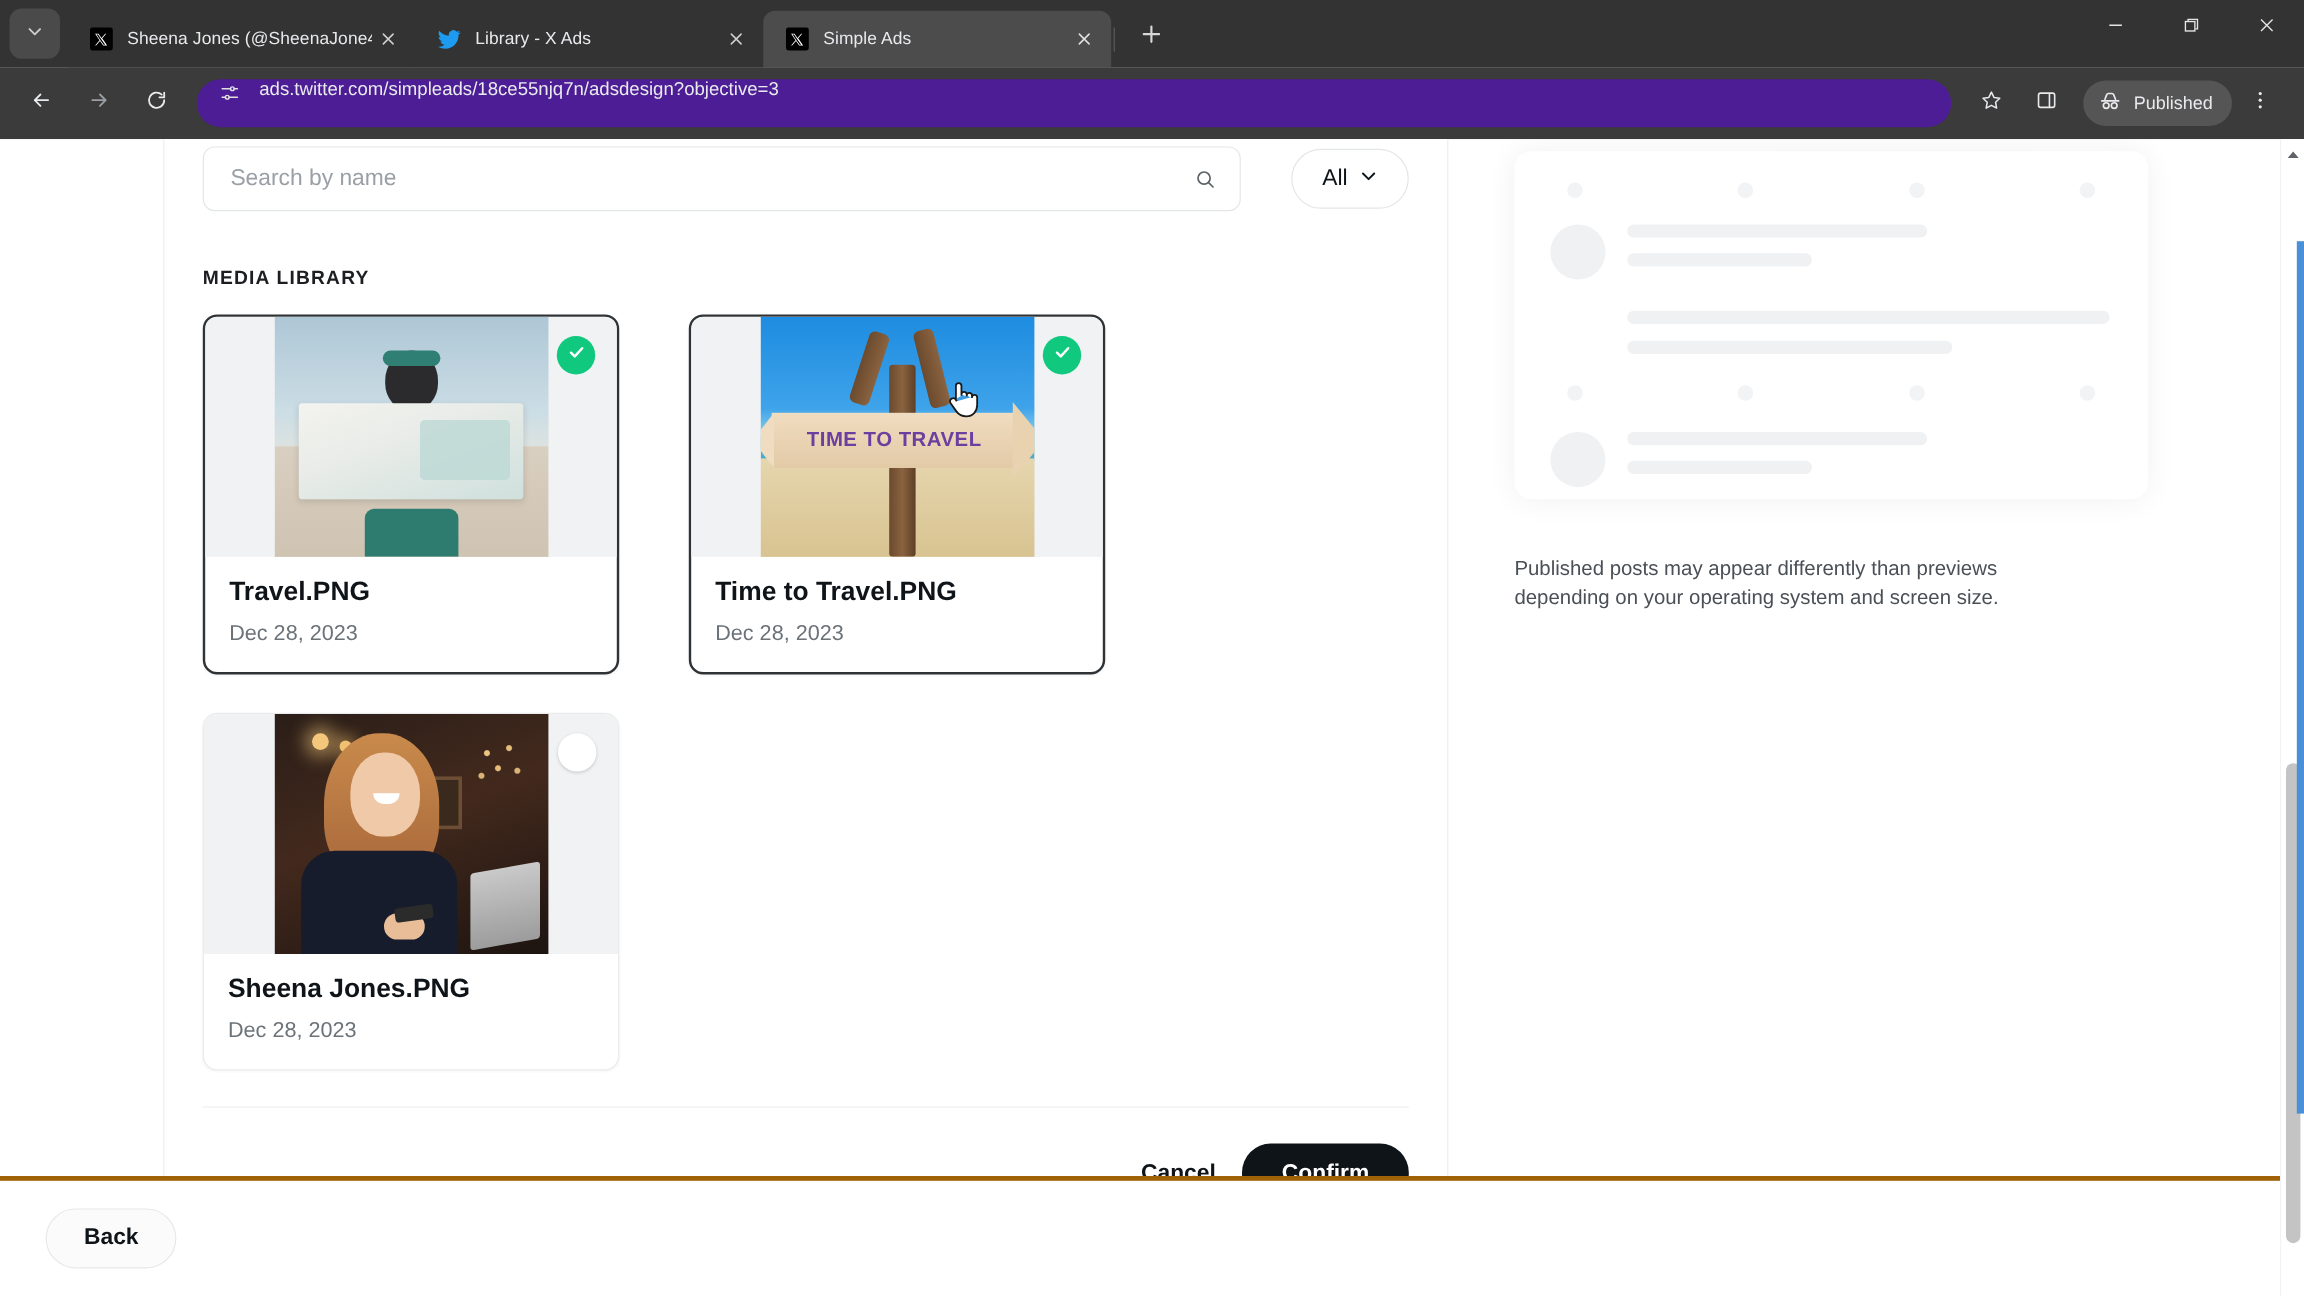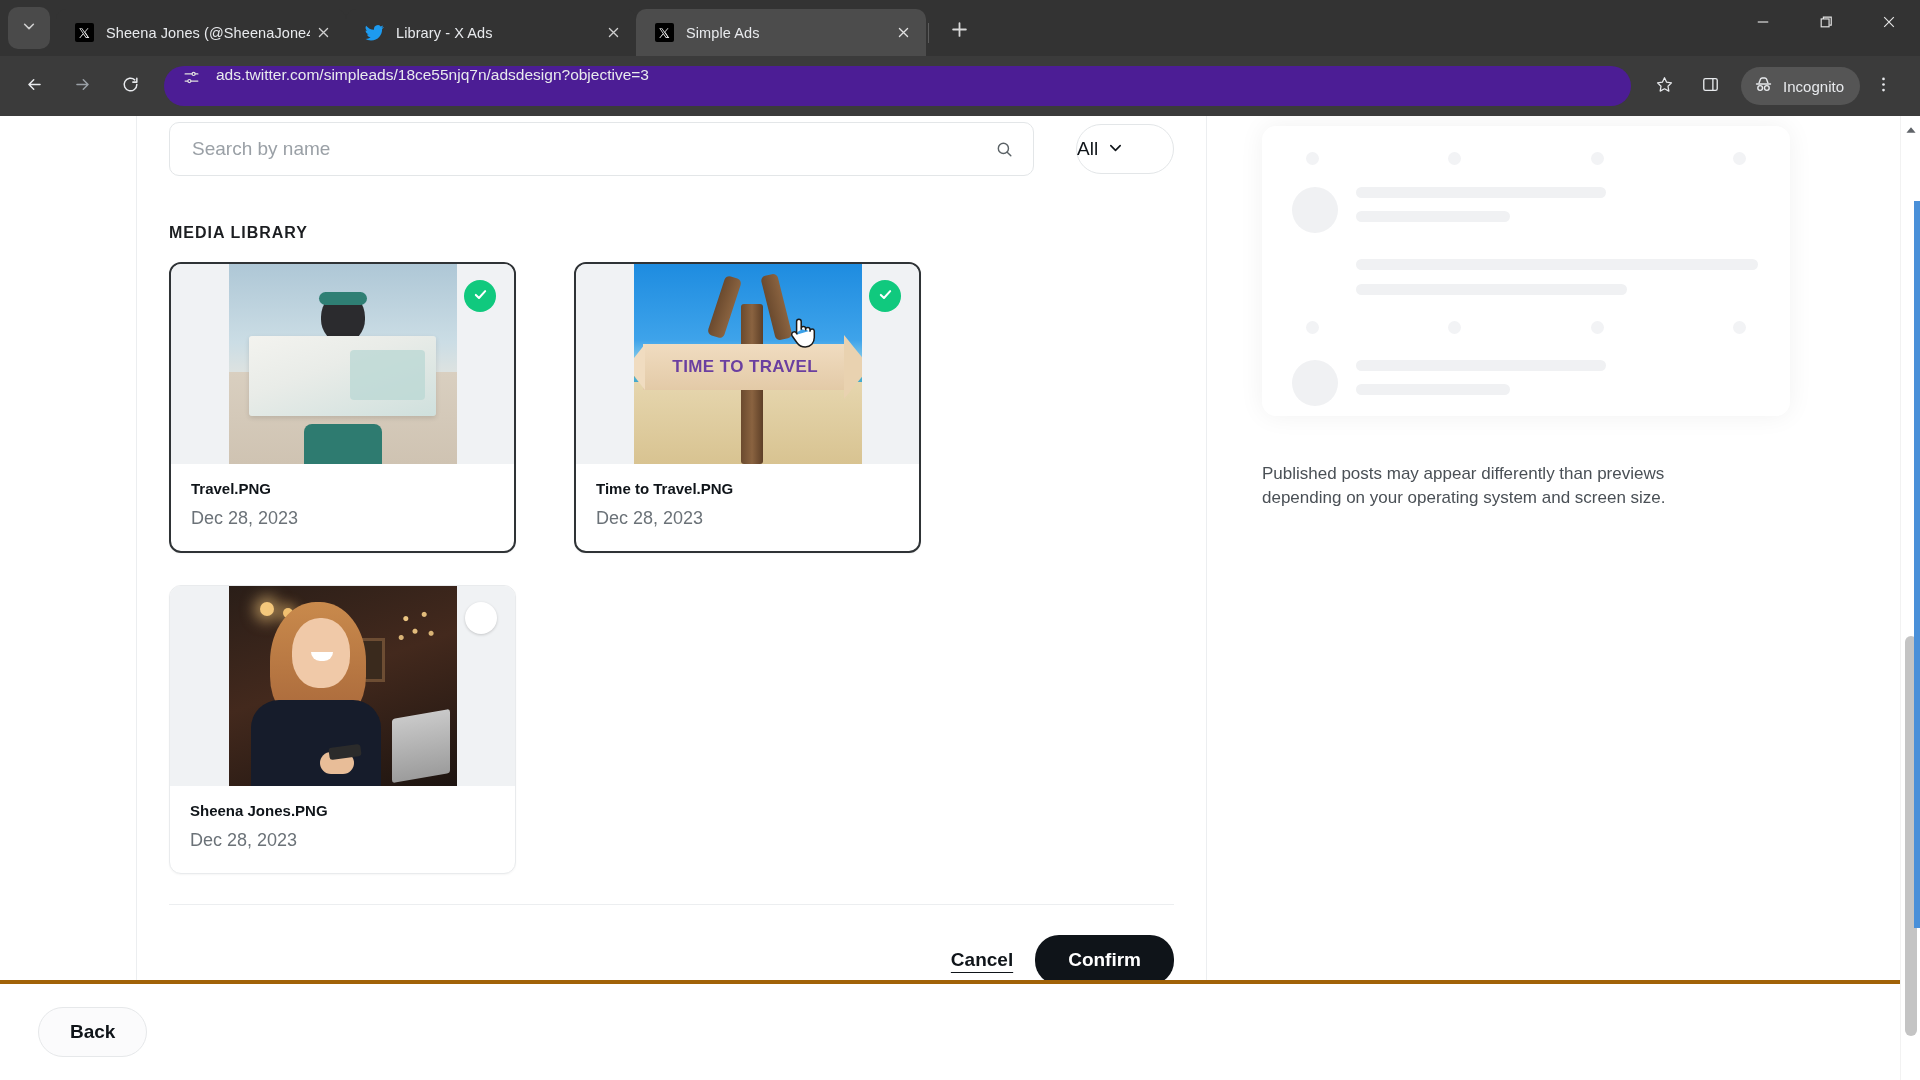--- a/index.html
+++ b/index.html
@@ -197,21 +197,21 @@
     background: transparent;
   }
   .searchbox input::placeholder { color: #9aa0a6; }
   .search-icon { width: 22px; height: 22px; flex: 0 0 22px; display:flex; align-items:center; justify-content:center;}
   .search-icon svg { width: 19px; height: 19px; }
 
   .filter-pill {
     width: 98px; height: 50px;
     border: 1px solid #e3e6e8;
     border-radius: 25px;
-    display: flex; align-items: center; justify-content: flex-start;
+    display: flex; align-items: center; justify-content: center;
     gap: 10px;
     background: #fff;
     flex: 0 0 98px;
   }
   .filter-pill .lbl { font-size: 19px; color: #0f1419; }
   .filter-pill svg { width: 15px; height: 15px; }
 
   .section-title {
     margin-top: 48px;
     font-size: 16px;
@@ -343,21 +343,21 @@
     top: 16px; right: 18px;
     width: 32px; height: 32px;
     border-radius: 50%;
     display: flex; align-items: center; justify-content: center;
   }
   .badge.checked { background: #10c97e; }
   .badge.checked svg { width: 17px; height: 17px; }
   .badge.unchecked { background: #ffffff; box-shadow: 0 1px 3px rgba(0,0,0,.18); }
 
   .card-meta { padding: 16px 20px 22px 20px; }
-  .card-name { font-size: 15px; font-weight: 700; color: #0f1419; }
+  .card-name { font-size: 22px; font-weight: 700; color: #0f1419; }
   .card-date { font-size: 18px; color: #6b7278; margin-top: 11px; }
 
   .divider {
     margin-top: 30px;
     height: 1px; background: #eceef0;
   }
 
   .actions {
     display: flex; align-items: center; justify-content: flex-end;
     gap: 22px;
@@ -613,21 +613,21 @@
 
     <div class="incognito-pill">
       <span>
         <svg viewBox="0 0 24 24" fill="none">
           <path d="M7 10l1.6-4.2A2 2 0 0 1 10.5 4.5h3a2 2 0 0 1 1.9 1.3L17 10" stroke="#e8eaed" stroke-width="1.6" stroke-linecap="round"></path>
           <path d="M4 11.5h16" stroke="#e8eaed" stroke-width="1.6" stroke-linecap="round"></path>
           <circle cx="8.2" cy="16" r="2.7" stroke="#e8eaed" stroke-width="1.6"></circle>
           <circle cx="15.8" cy="16" r="2.7" stroke="#e8eaed" stroke-width="1.6"></circle>
         </svg>
       </span>
-      <span>Incognito</span>
+      <span>Published</span>
     </div>
 
     <div class="tb-icon">
       <span>
         <svg viewBox="0 0 24 24">
             <circle cx="12" cy="5" r="1.7" fill="#e8eaed"></circle>
             <circle cx="12" cy="12" r="1.7" fill="#e8eaed"></circle>
             <circle cx="12" cy="19" r="1.7" fill="#e8eaed"></circle>
           </svg>
       </span>

